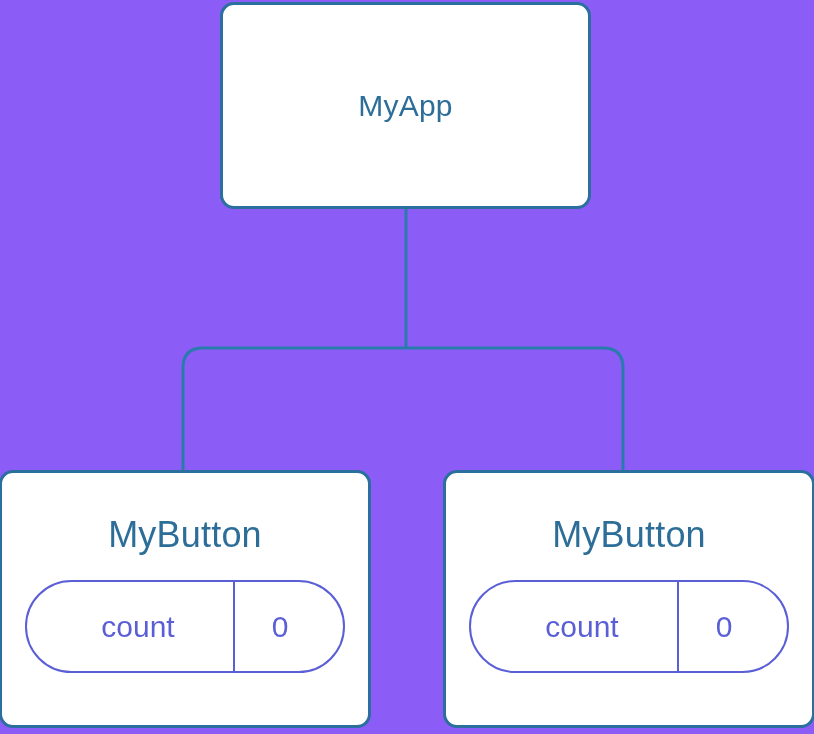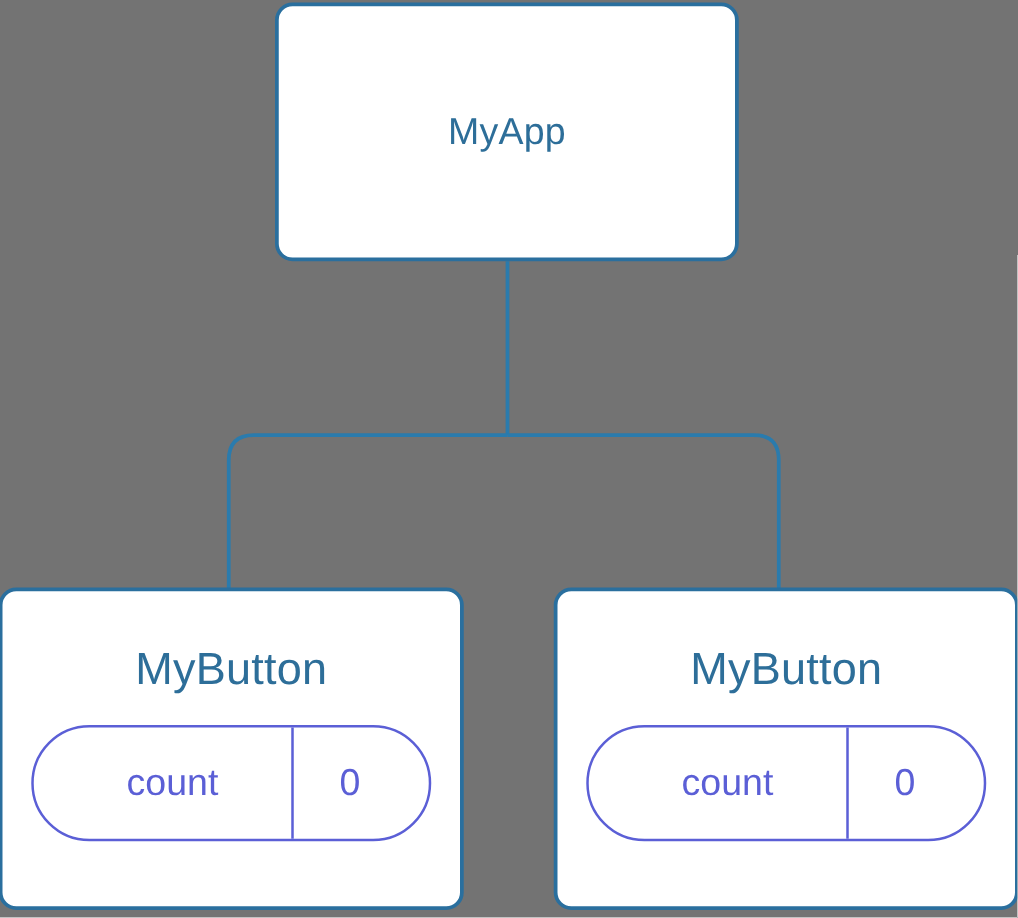--- a/index.html
+++ b/index.html
@@ -100,21 +100,21 @@
     min-width: 38px;
     color: #5b5fd6;
     font-size: 30px;
     line-height: 1;
     white-space: nowrap;
   }
 </style>
 </head>
 <body>
 
-<div id="canvas" style="background: #737373;">
+<div id="canvas" style="background: #8b5cf6;">
 
   <svg id="edge-layer" viewBox="0 0 814 734">
 
     <path d="M 406 209 L 406 348" fill="none" stroke="#2a7bad" stroke-width="3" stroke-linecap="butt"></path>
 
     <path d="M 406 348 L 203 348 Q 183 348 183 368 L 183 474" fill="none" stroke="#2a7bad" stroke-width="3" stroke-linecap="butt" stroke-linejoin="round"></path>
 
     <path d="M 406 348 L 603 348 Q 623 348 623 368 L 623 474" fill="none" stroke="#2a7bad" stroke-width="3" stroke-linecap="butt" stroke-linejoin="round"></path>
   </svg>
 

